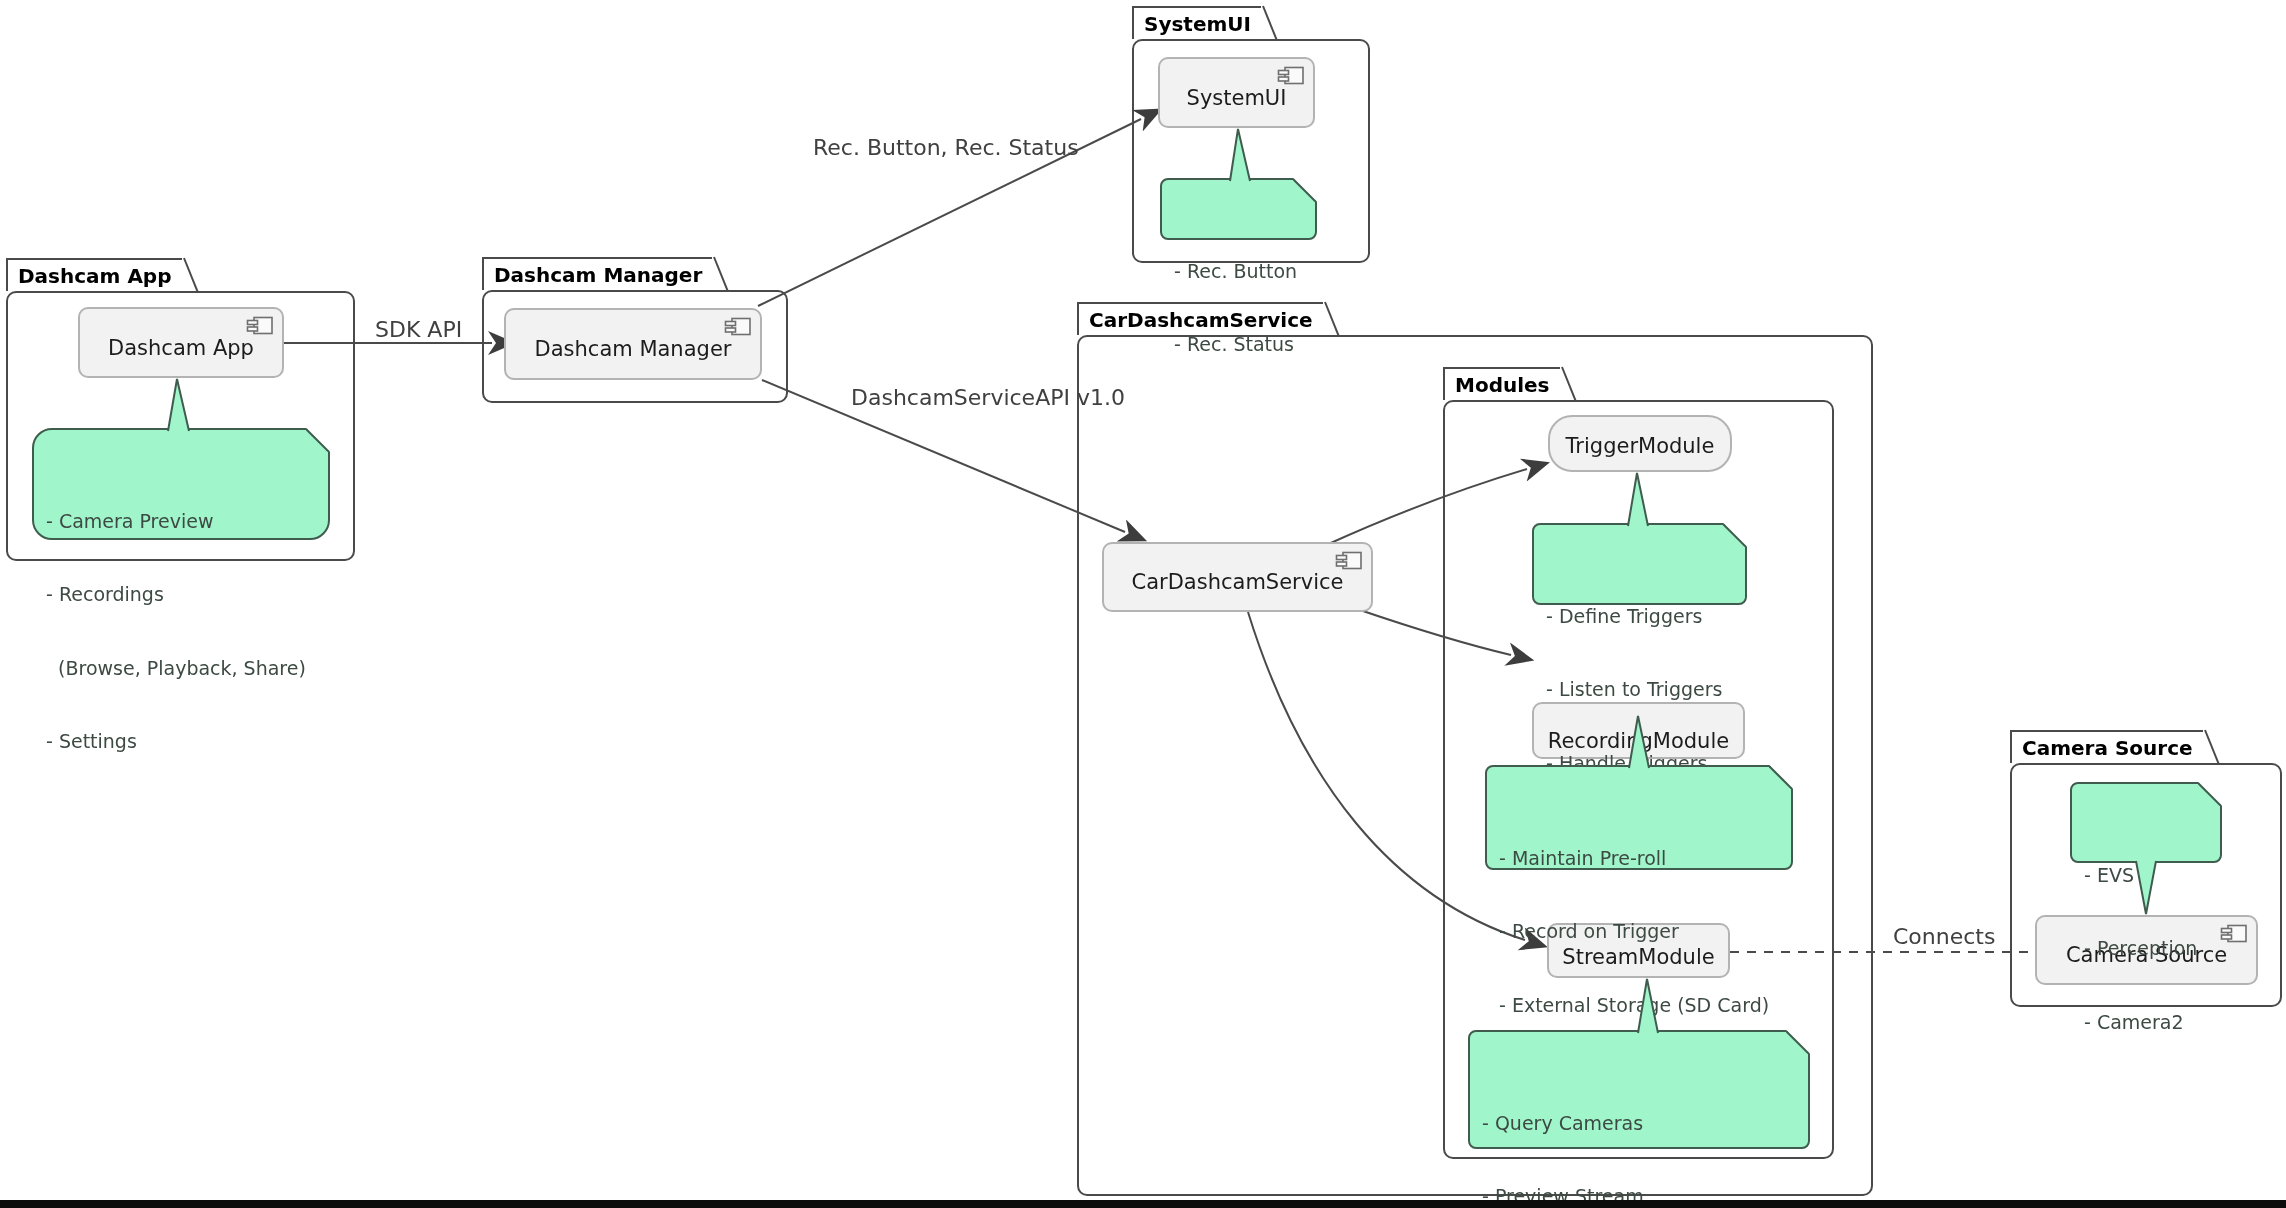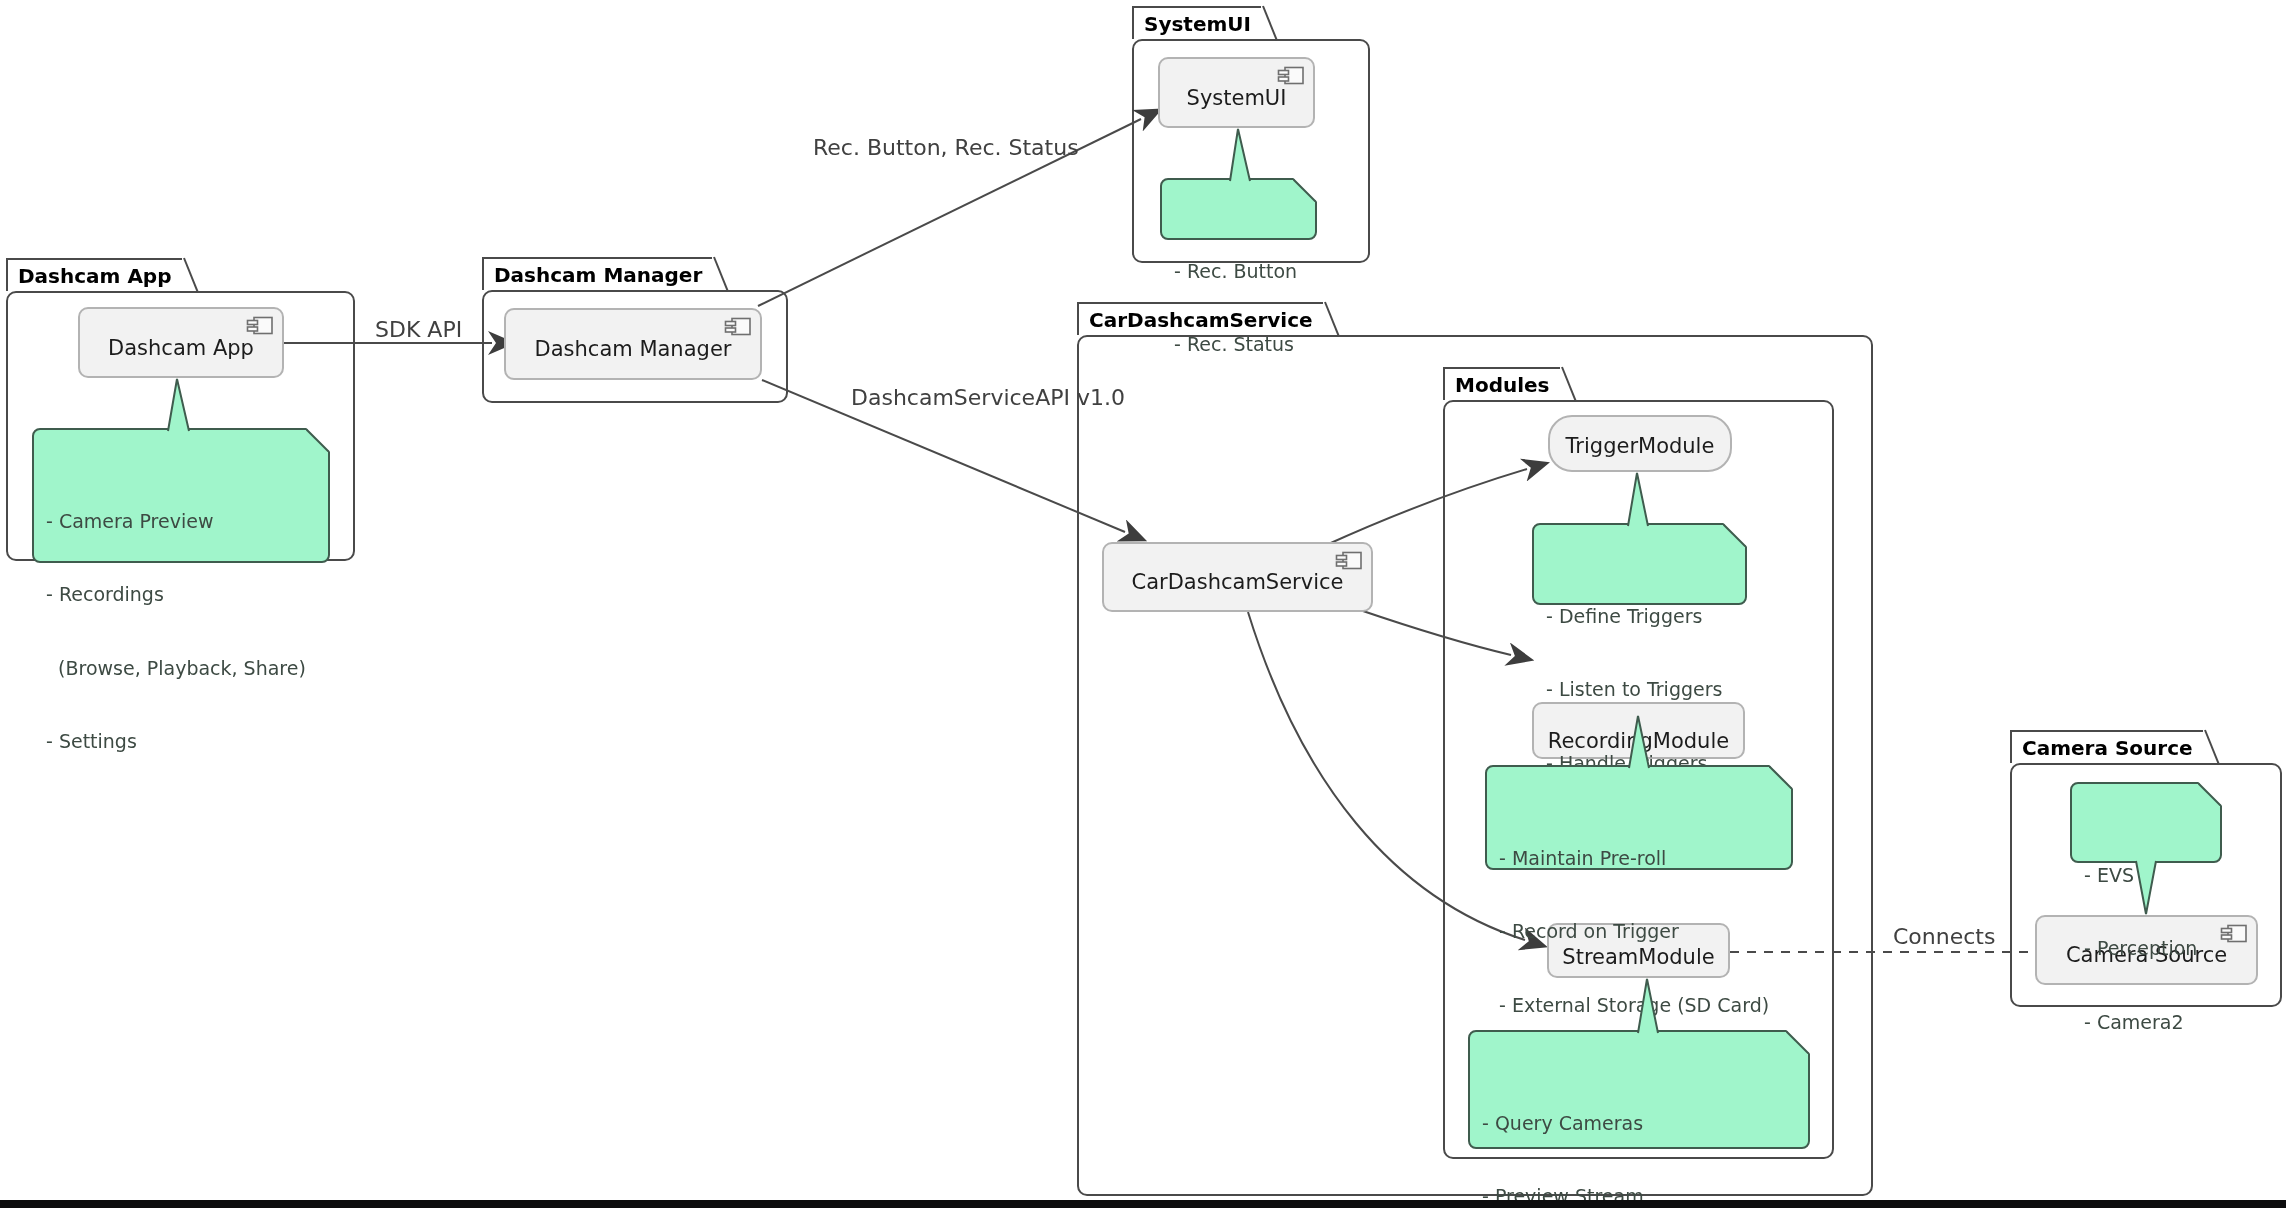--- a/index.html
+++ b/index.html
@@ -136,21 +136,21 @@
 
   <div class="comp" style="left:2035px;top:915px;width:223px;height:70px;">
     <svg class="cicon" width="28" height="20" viewBox="0 0 28 20">
       <rect x="8" y="1.5" width="18" height="16" fill="#fafafa" stroke="#6f6f6f" stroke-width="1.6"></rect>
       <rect x="1.5" y="4.5" width="10" height="4" fill="#fafafa" stroke="#6f6f6f" stroke-width="1.6"></rect>
       <rect x="1.5" y="11" width="10" height="4" fill="#fafafa" stroke="#6f6f6f" stroke-width="1.6"></rect>
     </svg>
     <span>Camera Source</span>
   </div>
 
-  <div class="note" style="left:32px;top:428px;width:298px;height:135px;">
+  <div class="note" style="left:32px;top:428px;width:298px;height:112px;border-radius:20px;">
     <svg class="fold" width="24" height="24" viewBox="0 0 24 24">
       <polygon points="0,0 24,0 24,24" fill="#ffffff"></polygon>
         <path d="M0,1 L23,24" stroke="#3f5c4e" stroke-width="2" fill="none"></path>
       </svg>
     <div>- Camera Preview</div>
     <div>- Recordings</div>
     <div>  (Browse, Playback, Share)</div>
     <div>- Settings</div>
   </div>
 

